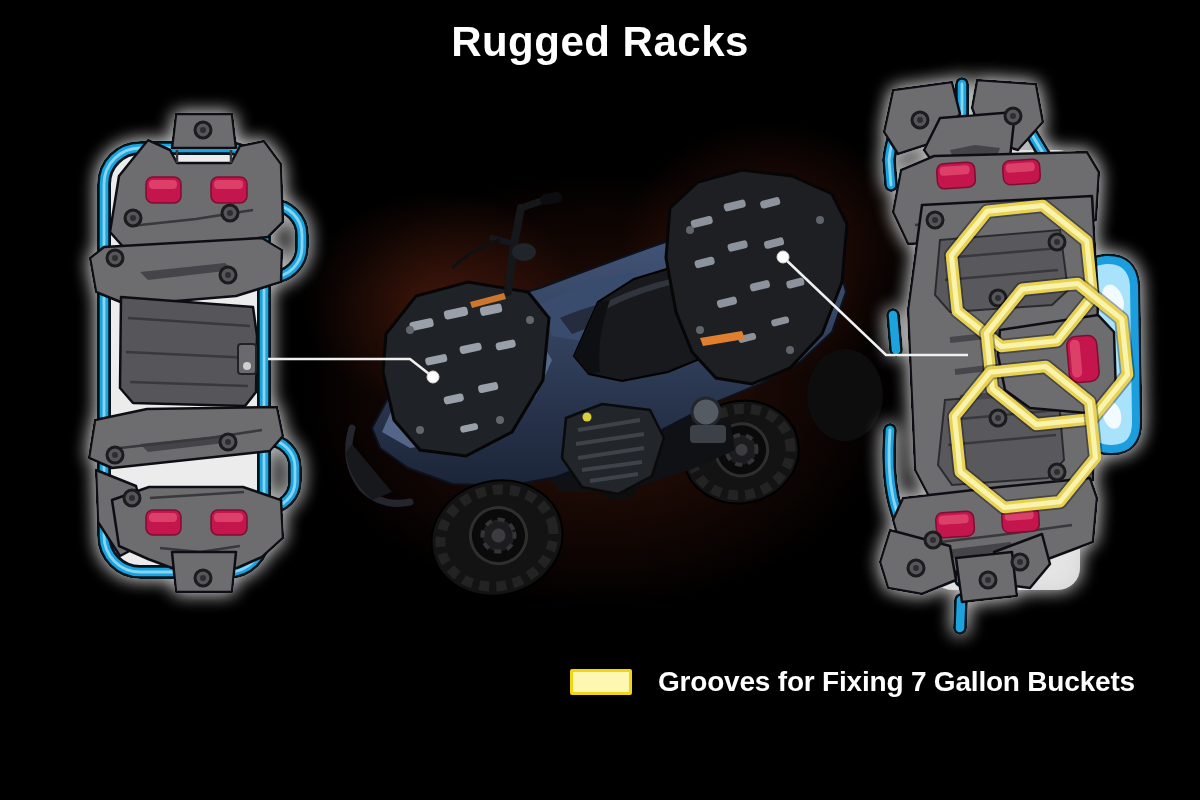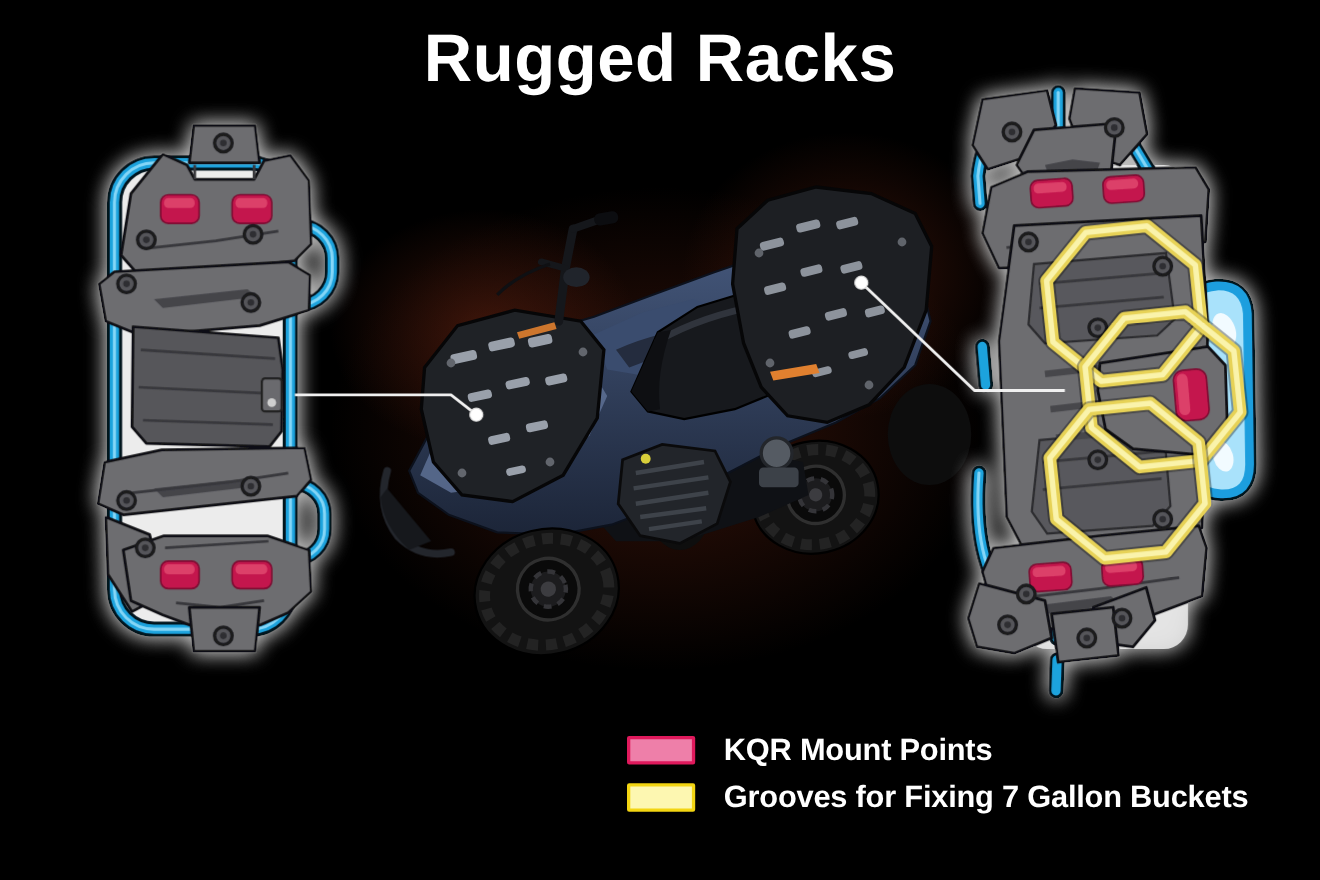--- a/index.html
+++ b/index.html
@@ -1,19 +1,19 @@
 <!DOCTYPE html>
 <html style="--background: #000000; --title-text: #ffffff; --legend-text: #ffffff; --kqr-pad: #c4164d; --kqr-pad-light: #e0486f; --tube-blue: #1ea3dd; --tube-blue-light: #8fdcfa; --groove-yellow: #e7d256; --groove-yellow-light: #faf3ab; --rack-plate: #6d6d70; --rack-plate-dark: #56565a; --atv-body: #33415e; --callout-line: #f0f0f0;"><head>
 <meta charset="utf-8">
 <style>
   html,body{margin:0;padding:0;background:#000;}
   .stage{position:relative;width:1200px;height:800px;background:var(--background,#000);overflow:hidden;
          font-family:"Liberation Sans","DejaVu Sans",sans-serif;}
   .page-title{position:absolute;top:18px;left:0;width:1200px;text-align:center;margin:0;
-              color:var(--title-text,#fff);font-size:61px;font-weight:700;letter-spacing:.5px;}
+              color:var(--title-text,#fff);font-size:42px;font-weight:700;letter-spacing:.5px;}
   .scene{position:absolute;top:0;left:0;}
   .legend{position:absolute;left:570px;top:669px;}
   .legend-row{display:flex;align-items:center;margin-bottom:18px;height:25px;}
   .legend-swatch{width:56px;height:20px;border:3px solid #fff;border-radius:2px;margin-right:26px;flex:none;}
   .legend-label{color:var(--legend-text,#fff);font-size:28px;font-weight:700;white-space:nowrap;letter-spacing:-0.2px;}
   
   .tube-under{stroke:#03141f;stroke-width:14;fill:none;stroke-linecap:round;}
   .tube-main{stroke:var(--tube-blue,#1ea3dd);stroke-width:8.5;fill:none;stroke-linecap:round;}
   .tube-hi{stroke:var(--tube-blue-light,#8fdcfa);stroke-width:2.8;fill:none;stroke-linecap:round;opacity:.9;}
   .plate{fill:var(--rack-plate,#6d6d70);stroke:#101013;stroke-width:2.5;stroke-linejoin:round;}
@@ -380,22 +380,18 @@
       <circle class="callout-dot" cx="433" cy="377" r="6"></circle>
     </g>
     <g>
       <path class="callout" d="M 783,257 L 886,355 L 968,355"></path>
       <circle class="callout-dot" cx="783" cy="257" r="6"></circle>
     </g>
   </svg>
 
   <div class="legend">
     <div class="legend-row">
-      <span class="legend-swatch" style="background: rgb(238, 127, 169); border-color: rgb(224, 25, 92);"></span>
-      <span class="legend-label">KQR Mount Points</span>
-    </div>
-    <div class="legend-row">
       <span class="legend-swatch" style="background: rgb(253, 247, 177); border-color: rgb(243, 213, 18);"></span>
       <span class="legend-label">Grooves for Fixing 7 Gallon Buckets</span>
     </div>
   </div>
 
 </div>
 
 </body></html>

